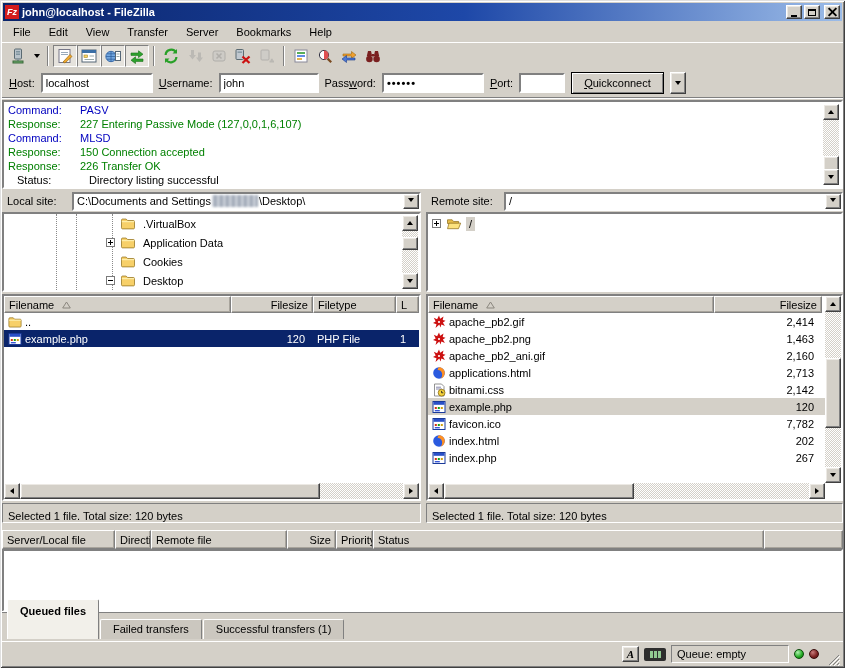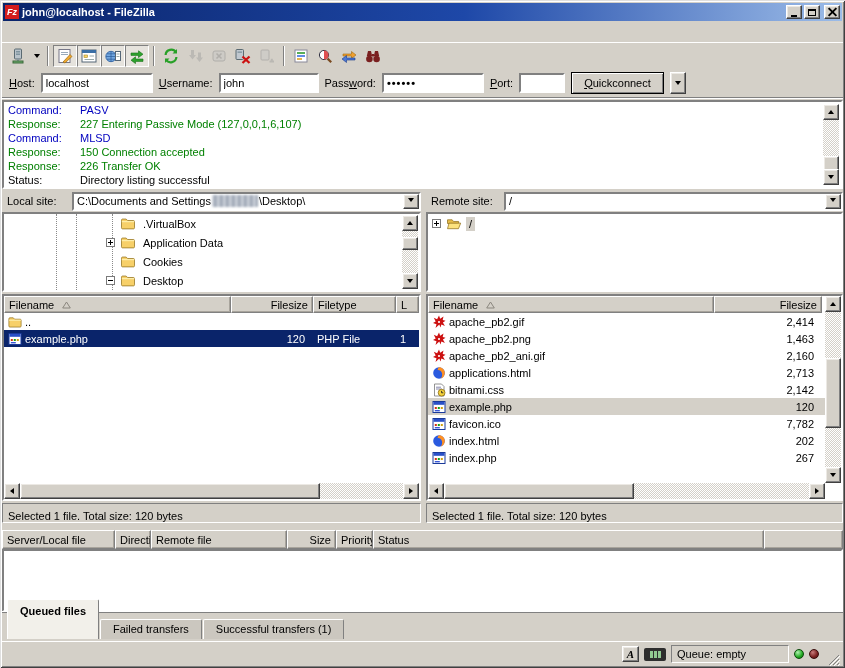--- a/index.html
+++ b/index.html
@@ -48,21 +48,21 @@
   .qinput.pw { letter-spacing:1px; font-weight:bold; }
   .qbtn { height:22px; padding:3px 12px; font:11px "Liberation Sans",sans-serif; background:#d4d0c8; border:1px solid #000;
           box-shadow:inset 1px 1px 0 #fff, inset -1px -1px 0 #808080; }
   .qdd { width:16px; height:22px; display:flex; align-items:center; justify-content:center; }
 
   
   .log { position:absolute; left:2px; top:100px; width:841px; height:89px; background:#fff; border:2px solid; border-color:#808080 #fff #fff #808080; overflow:hidden; }
   .loglines { padding:1px 20px 0 4px; }
   .logrow { display:flex; line-height:14px; white-space:nowrap; }
   .loglabel { width:72px; flex:none; }
-  .t-command { color:#0000bf; } .t-response { color:#008000; } .t-status { color:#000; }
+  .t-command { color:#0000bf; } .t-response { color:#008000; } .t-status { color:#000;margin-left:9px; }
 
   
   .vscroll { position:absolute; width:16px; }
   .sbtn { width:16px; height:16px; display:flex; align-items:center; justify-content:center; position:absolute; left:0; }
   .sbtn.up{top:0;} .sbtn.down{bottom:0;}
   .sthumb { position:absolute; left:0; width:16px; }
   .hscroll { position:absolute; left:0; right:0; bottom:0; height:16px; }
   .hbtn { width:16px; height:16px; position:absolute; top:0; display:flex; align-items:center; justify-content:center; }
   .hbtn.left{left:0;} .hbtn.right{right:0;}
   .hthumb { position:absolute; top:0; height:16px; left:16px; }
@@ -146,20 +146,29 @@
         </span>
         <span class="wbtn r">
           <span class="wg-maximize"></span>
         </span>
         <span class="wbtn r">
           <span class="wg-close"></span>
         </span>
       </span>
   </div>
 
+  <div class="menubar" id="menubar">
+      <span class="mitem">File</span>
+      <span class="mitem">Edit</span>
+      <span class="mitem">View</span>
+      <span class="mitem">Transfer</span>
+      <span class="mitem">Server</span>
+      <span class="mitem">Bookmarks</span>
+      <span class="mitem">Help</span>
+    </div>
 
   <div class="toolbar" id="toolbar">
       <span class="tbtn">
         <span class="ticon">
           <svg viewBox="0 0 16 16">
             <rect x="4.5" y="1" width="7" height="10" rx="1" fill="#b9c3ca" stroke="#5a6a72"></rect>
             <rect x="6" y="3" width="4" height="1.5" fill="#7f939e"></rect>
             <rect x="6" y="5.5" width="4" height="1.5" fill="#7f939e"></rect>
             <rect x="7" y="11" width="2" height="2" fill="#8a9aa2"></rect>
             <rect x="3" y="13" width="10" height="2" fill="#6fae6f" stroke="#3a683a"></rect>

